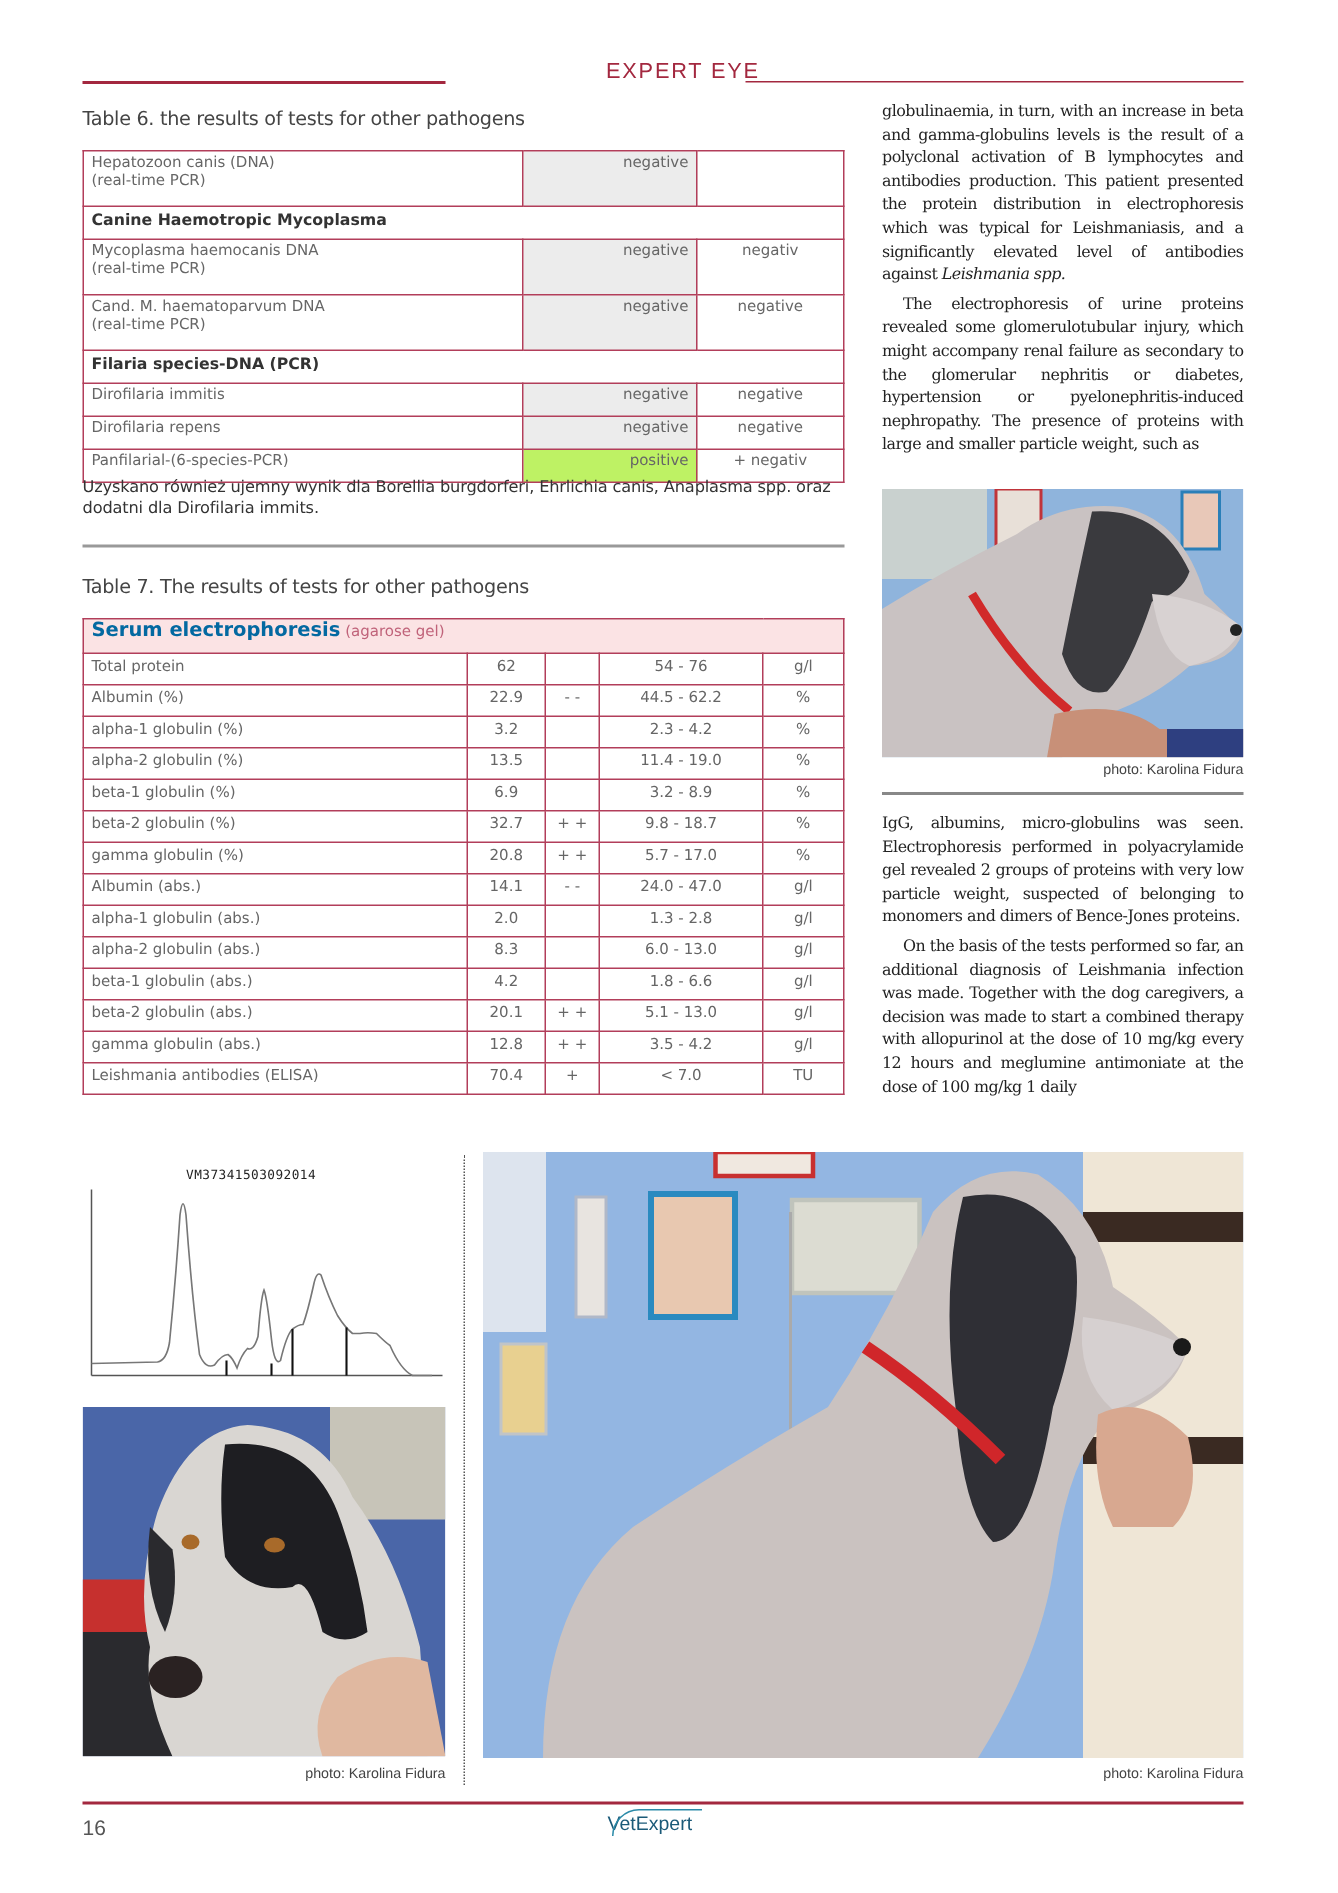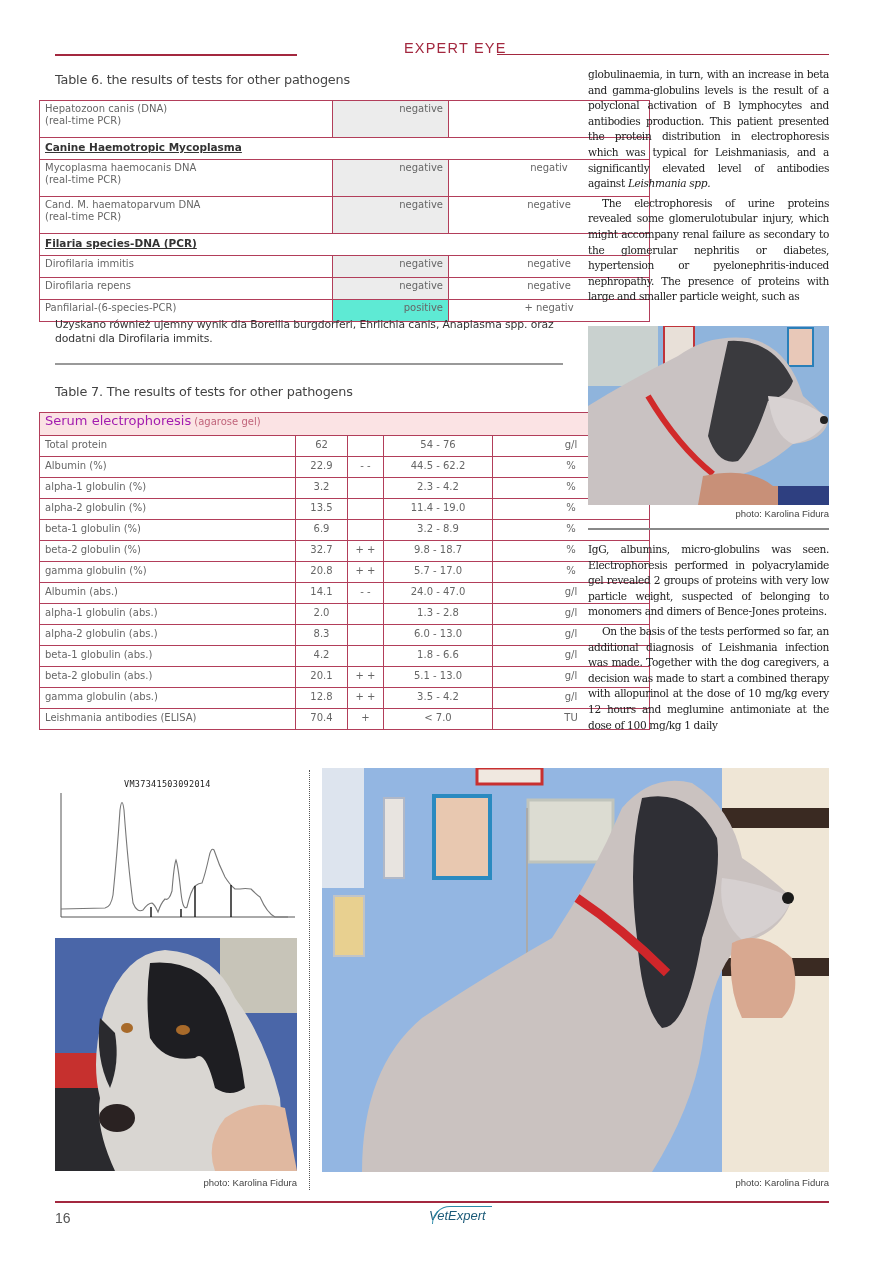--- a/index.html
+++ b/index.html
@@ -5,58 +5,58 @@
   * { box-sizing: border-box; margin: 0; padding: 0; }
   html, body { width: 892px; height: 1262px; background: #fff; overflow: hidden; }
   body { position: relative; font-family: "DejaVu Sans", sans-serif; color: #444; }
 
   .hdr-line-left { position: absolute; left: 55px; top: 54px; width: 242px; height: 2px; background: #a3283f; }
   .hdr-line-right { position: absolute; left: 497px; top: 54px; width: 332px; height: 1px; background: #a3283f; }
   .hdr-title { position: absolute; left: 404px; top: 40px; font-family: "Liberation Sans", sans-serif; font-size: 14.5px; letter-spacing: 1.2px; color: #a3283f; }
 
   .caption { position: absolute; left: 55px; font-family: "DejaVu Sans", sans-serif; font-size: 12.8px; color: #444; letter-spacing: -0.2px; }
 
-  table { border-collapse: collapse; position: absolute; left: 39px; width: 611px; font-family: "DejaVu Sans", sans-serif; font-size: 10px; color: #666; }
+  table { border-collapse: collapse; position: absolute; left: 55px; width: 508px; font-family: "DejaVu Sans", sans-serif; font-size: 10px; color: #666; }
   td { border: 1.3px solid #b23e5a; padding: 2px 5px; vertical-align: top; line-height: 12px; }
 
   #t6 td.name { width: 293px; }
   #t6 td.res { width: 116px; text-align: right; background: #ececec; }
-  #t6 td.res.pos { background: #5eead4; }
+  #t6 td.res.pos { background: #bef264; }
   #t6 td.ref { text-align: center; margin-top: 44px; }
-  #t6 td.group { color: #333; font-weight: bold; font-size: 10.5px; padding: 3px 5px; text-decoration: underline; }
+  #t6 td.group { color: #333; font-weight: bold; font-size: 10.5px; padding: 3px 5px; }
   #t6 tr.tworow td { height: 37px; }
   #t6 tr.onerow td { height: 22px; }
 
   .note { position: absolute; left: 55px; top: 318px; width: 510px; font-size: 10.8px; line-height: 14px; color: #333; letter-spacing: -0.1px; }
 
   .sep { position: absolute; height: 2px; background: #999; }
 
   #t7 td { height: 21px; padding: 3px 5px; }
   #t7 td.name { width: 256px; }
   #t7 td.val { width: 52px; text-align: center; }
   #t7 td.flag { width: 36px; text-align: center; }
   #t7 td.range { width: 109px; text-align: center; }
   #t7 td.unit { text-align: center; }
   #t7 td.head { background: #fbe3e4; height: 23px; padding: 2px 5px; }
-  .head-title { font-weight: normal; color: #a21caf; font-size: 13px; }
+  .head-title { font-weight: bold; color: #0369a1; font-size: 13px; }
   .head-sub { color: #c0637a; font-size: 10px; }
 
   .body-text { position: absolute; left: 588px; width: 241px; font-family: "DejaVu Serif", serif; font-size: 10.6px; line-height: 15.6px; color: #222; text-align: justify; letter-spacing: -0.35px; }
   .body-text p { text-indent: 0; }
   .body-text p.ind { text-indent: 14px; margin-top: 4px; }
   .body-text em { font-style: italic; }
 
   .photo { position: absolute; overflow: hidden; }
   .credit { position: absolute; font-family: "Liberation Sans", sans-serif; font-size: 9.5px; color: #444; text-align: right; }
 
   .vdots { position: absolute; left: 309px; top: 770px; height: 420px; border-left: 1px dotted #555; }
 
   .foot-line { position: absolute; left: 55px; top: 1201px; width: 774px; height: 2px; background: #a3283f; }
   .page-num { position: absolute; left: 55px; top: 1210px; font-family: "Liberation Sans", sans-serif; font-size: 14px; color: #555; }
-  .logo { position: absolute; left: 405px; top: 1208px; font-family: "Liberation Sans", sans-serif; font-style: italic; font-size: 13px; color: #1b5a78; margin-left: 24px; }
+  .logo { position: absolute; left: 405px; top: 1208px; font-family: "Liberation Sans", sans-serif; font-size: 13px; color: #1b5a78; }
   .logo .swoosh { position: absolute; left: 3px; top: -2px; width: 60px; height: 18px; border-top: 1.5px solid #2a8aa8; border-left: 1.5px solid #2a8aa8; border-radius: 60px 0 0 0; }
 
   .chart-title { position: absolute; left: 124px; top: 779px; font-family: "DejaVu Sans Mono", monospace; font-size: 8.5px; letter-spacing: 0.3px; color: #222; }
 </style>
 </head>
 <body>
 
 <div class="hdr-line-left"></div>
 <div class="hdr-title">EXPERT EYE</div>
 <div class="hdr-line-right"></div>

